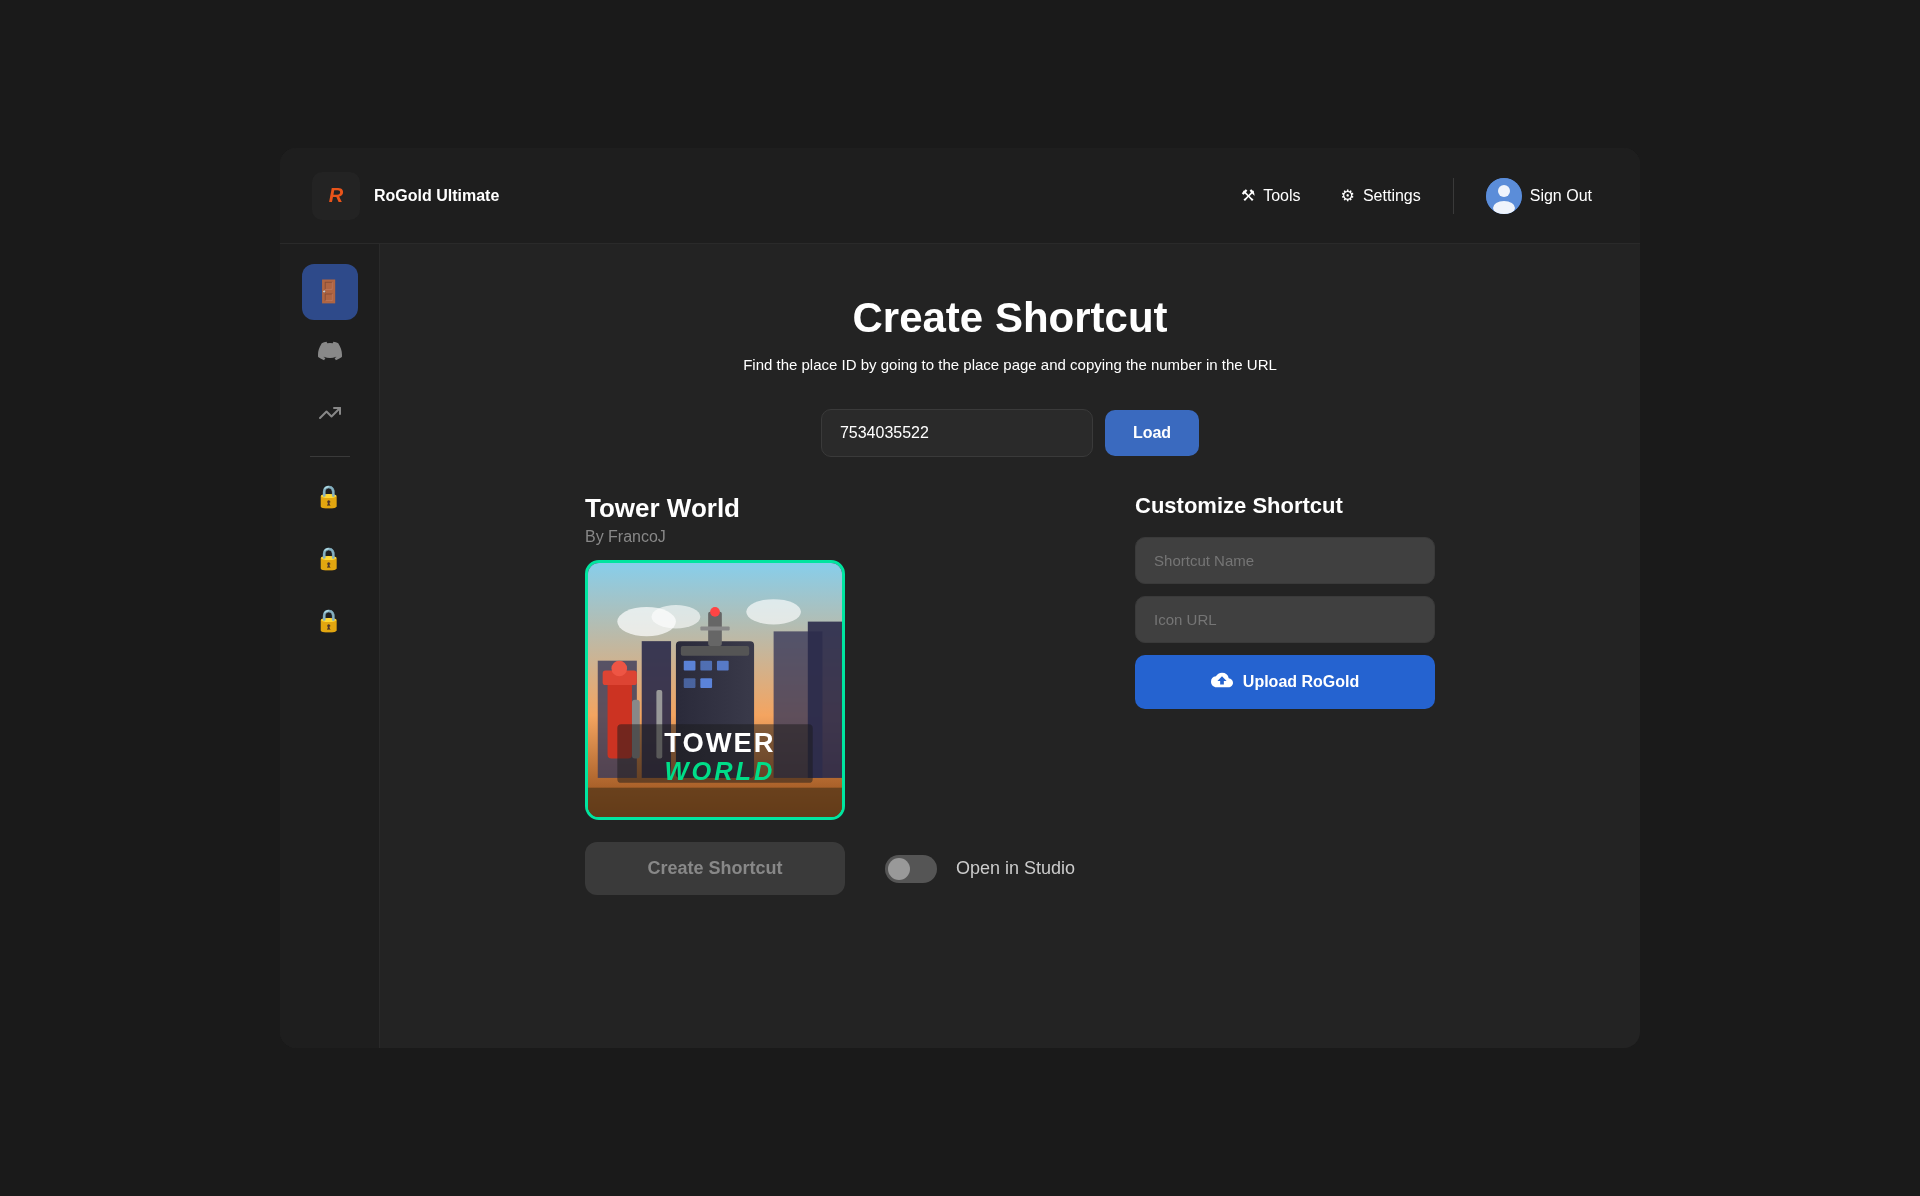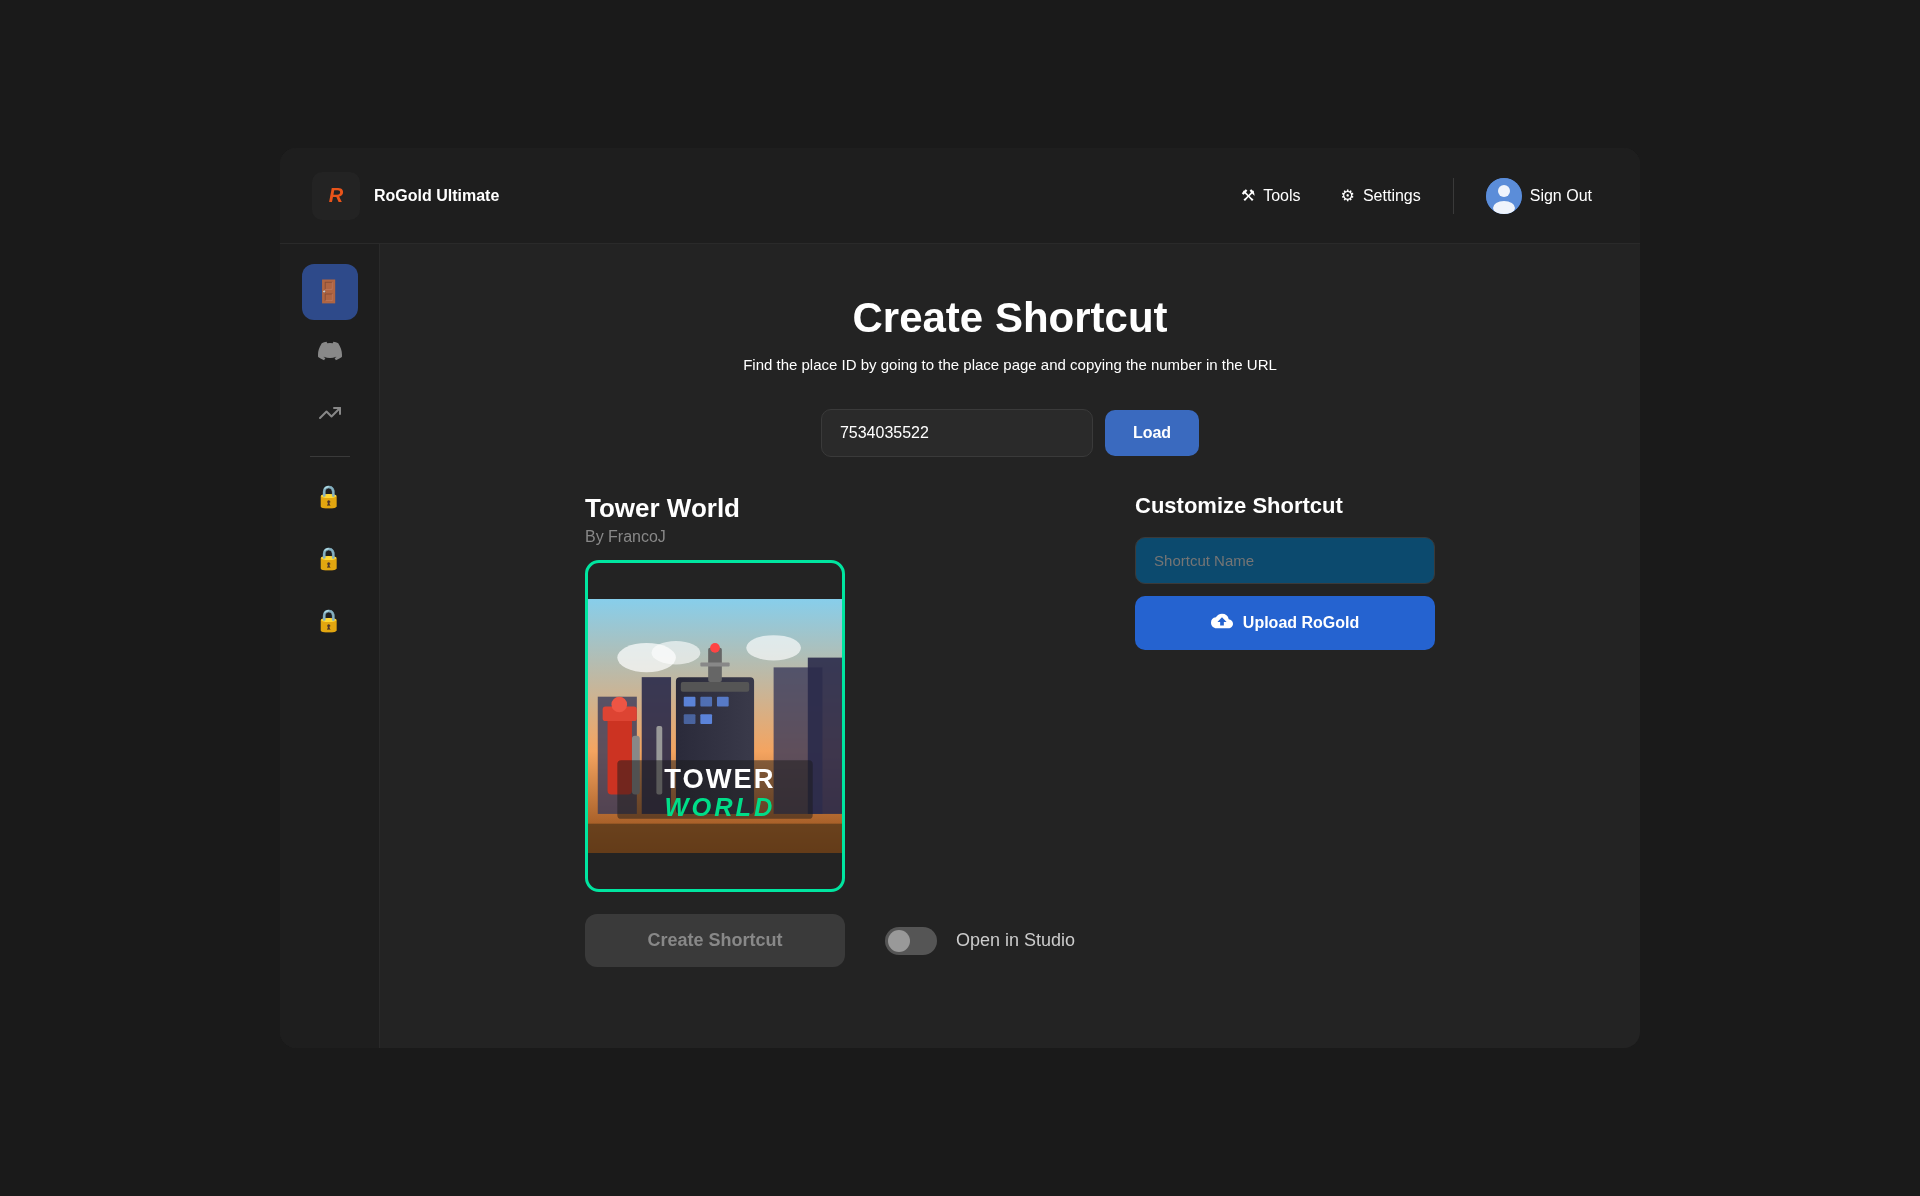--- a/index.html
+++ b/index.html
@@ -222,21 +222,21 @@
     }
 
     .game-author {
       color: #888;
       font-size: 16px;
       margin-top: -10px;
     }
 
     .game-image-wrapper {
       width: 260px;
-      height: 332px;
+      height: 260px;
       border-radius: 14px;
       border: 3px solid #00e5a0;
       overflow: hidden;
       position: relative;
     }
 
     .game-image-canvas {
       width: 100%;
       height: 100%;
     }
@@ -252,21 +252,21 @@
     .customize-title {
       color: #ffffff;
       font-size: 22px;
       font-weight: 700;
       margin-bottom: 6px;
     }
 
     .field-input {
       width: 100%;
       padding: 14px 18px;
-      background: #0c4a6e;
+      background: #404040;
       border: 1px solid #3a3a3a;
       border-radius: 10px;
       color: #aaa;
       font-size: 15px;
       outline: none;
     }
 
     .upload-btn {
       padding: 14px 20px;
       background: #2563d0;
@@ -487,20 +487,21 @@
             </div>
           </div>
         </div>
 
         <div class="customize-panel">
           <span class="customize-title">Customize Shortcut</span>
 
           <input class="field-input" type="text" placeholder="Shortcut Name" style="">
 
 
+          <input class="field-input" type="text" placeholder="Icon URL" style="">
 
           <button class="upload-btn">
             <span>
               <svg width="22" height="22" viewBox="0 0 24 24" fill="white" xmlns="http://www.w3.org/2000/svg">
                 <path d="M19.35 10.04A7.49 7.49 0 0 0 12 4C9.11 4 6.6 5.64 5.35 8.04A5.994 5.994 0 0 0 0 14c0 3.31 2.69 6 6 6h13c2.76 0 5-2.24 5-5 0-2.64-2.05-4.78-4.65-4.96zM14 13v4h-4v-4H7l5-5 5 5h-3z"></path>
               </svg>
             </span>
             <span>Upload RoGold</span>
           </button>
         </div>

